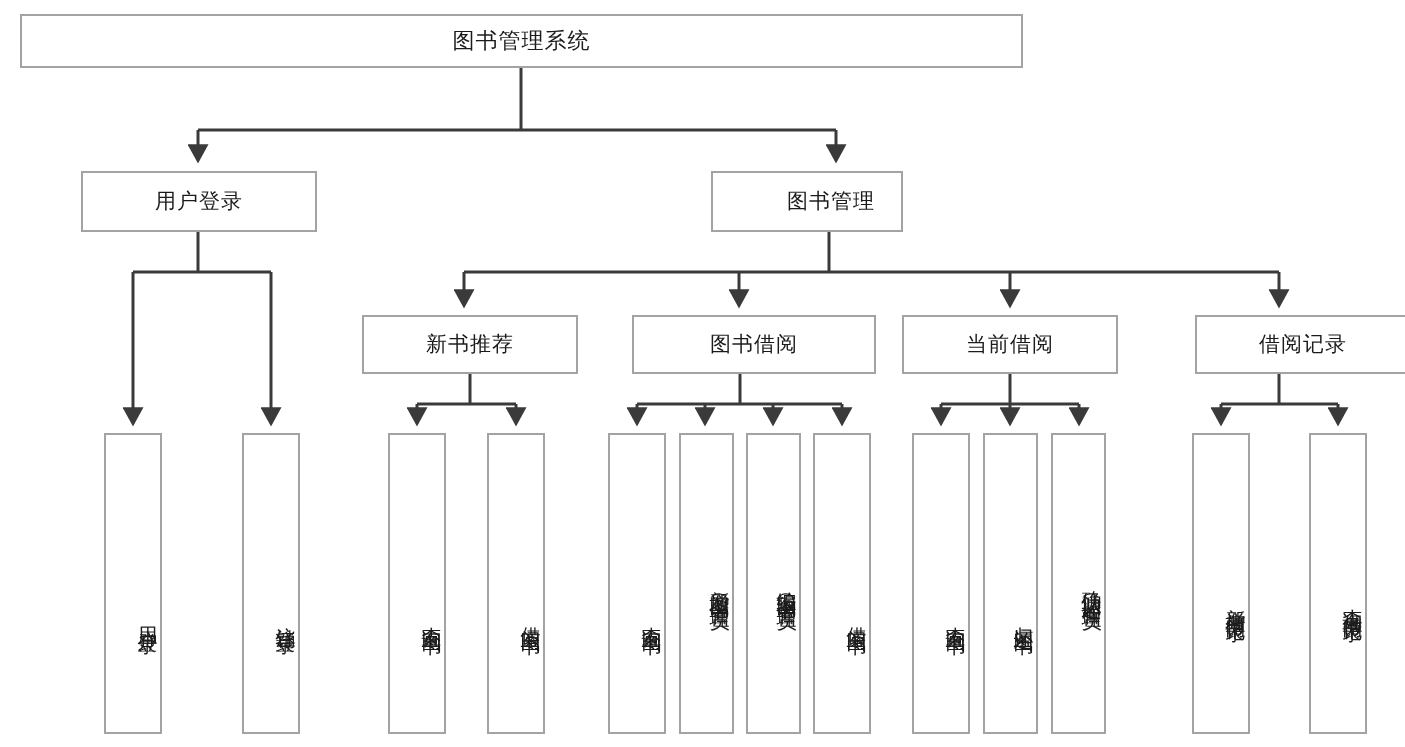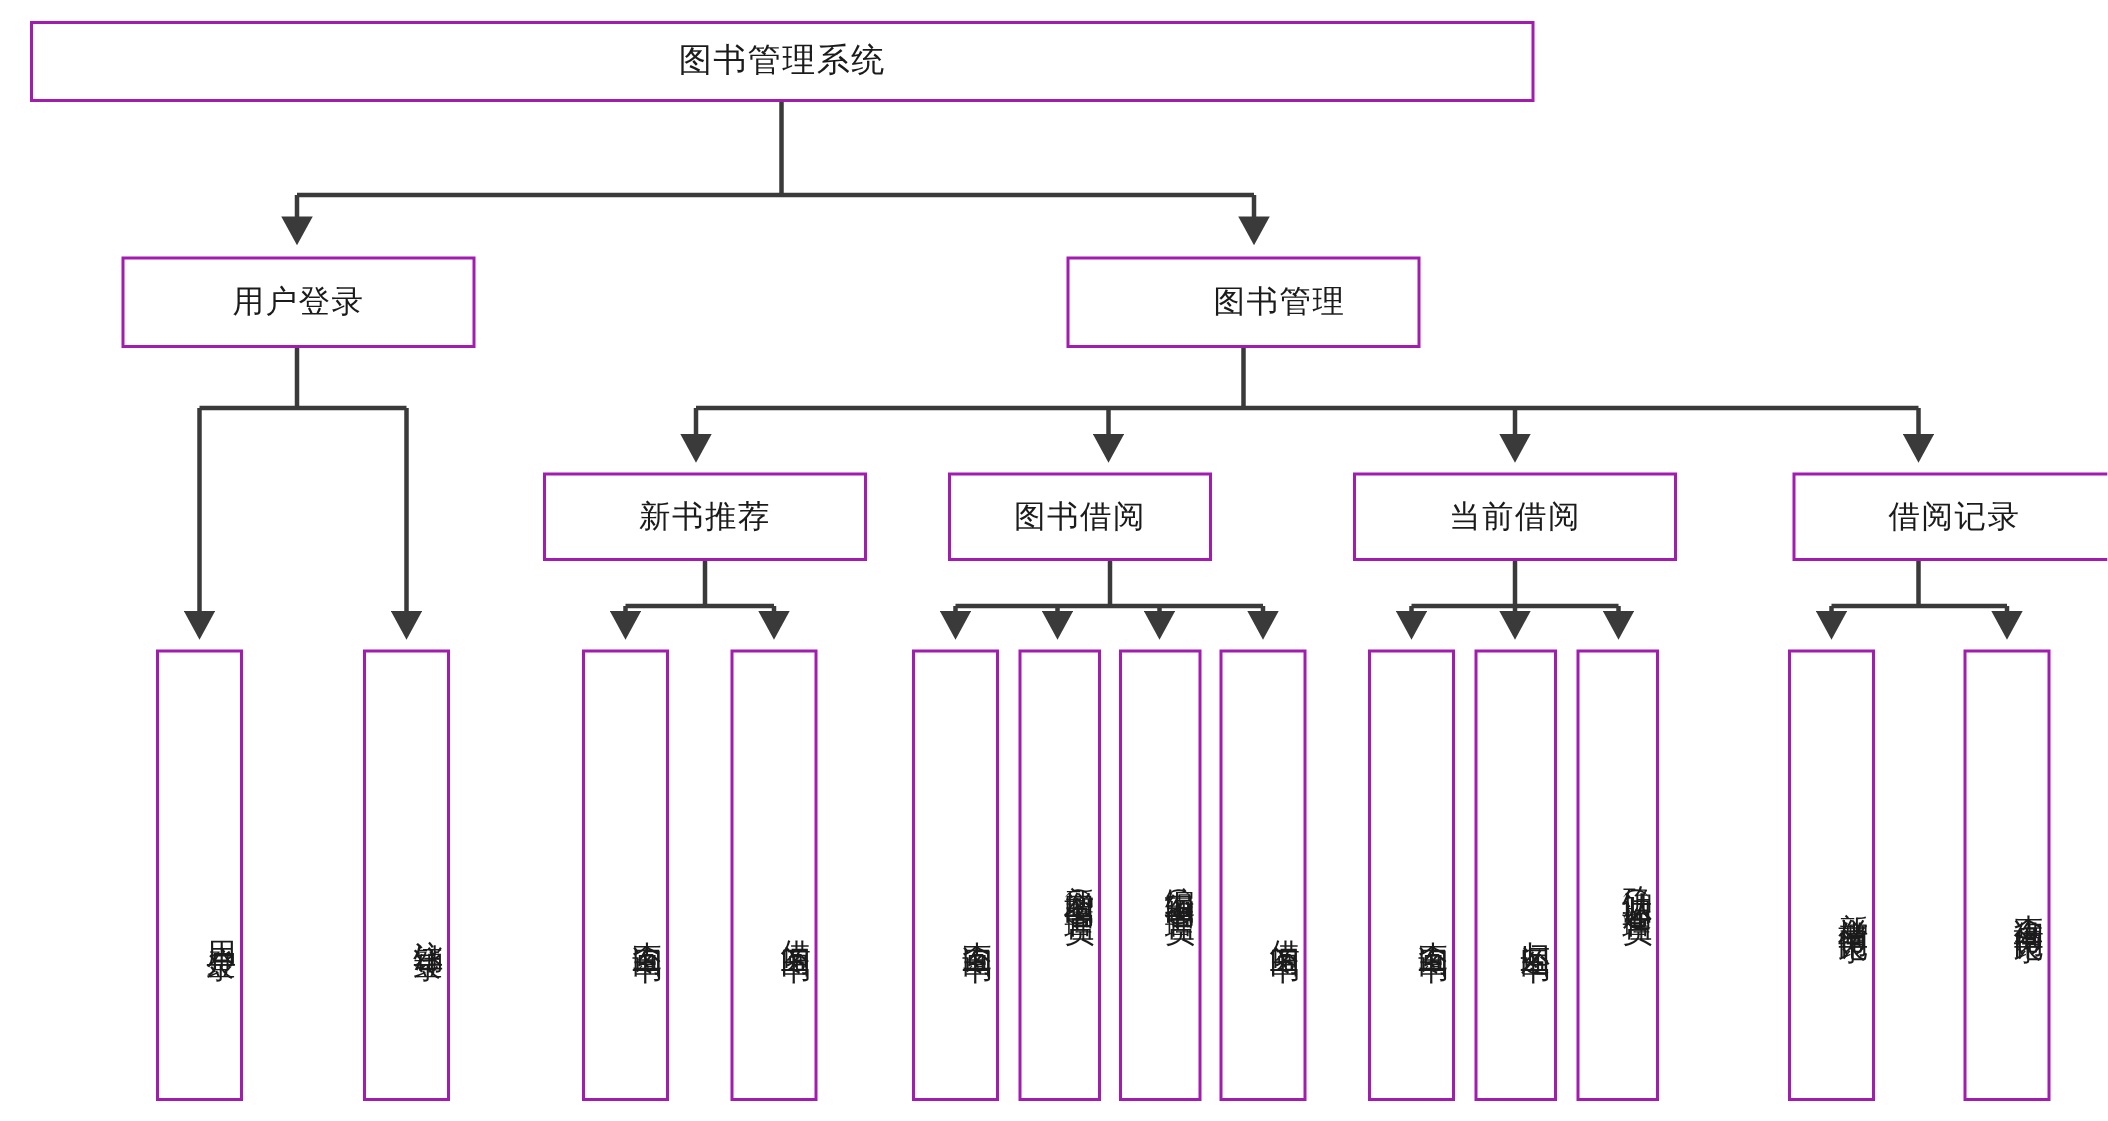--- a/index.html
+++ b/index.html
@@ -23,21 +23,21 @@
     left: 0;
     top: 0;
     width: 1405px;
     height: 747px;
     pointer-events: none;
   }
   .node {
     position: absolute;
     box-sizing: border-box;
     background: #ffffff;
-    border: 2px solid #a21caf;
+    border: 2px solid #a3a3a3;
     display: flex;
     align-items: center;
     justify-content: center;
     color: #1b1b1b;
     z-index: 2;
   }
   .node-h {
     font-size: 21px;
     letter-spacing: 1px;
     line-height: 1.2;
@@ -129,24 +129,24 @@
       <path d="M 1279 374 L 1279 404"></path>
       <path d="M 1221 404 L 1338 404"></path>
       <path d="M 1221 404 L 1221 423" marker-end="url(#arrow)"></path>
       <path d="M 1338 404 L 1338 423" marker-end="url(#arrow)"></path>
     </g>
   </svg>
 
   <div class="node node-h node-root" style="left:20px; top:14px; width:1003px; height:54px;">图书管理系统</div>
 
   <div class="node node-h" style="left:81px; top:171px; width:236px; height:61px;">用户登录</div>
-  <div class="node node-h" style="left:711px; top:171px; width:236px; height:61px;padding-left:48px;">图书管理</div>
+  <div class="node node-h" style="left:711px; top:171px; width:192px; height:61px;padding-left:48px;">图书管理</div>
 
   <div class="node node-h" style="left:362px; top:315px; width:216px; height:59px;text-align:right;">新书推荐</div>
-  <div class="node node-h" style="left:632px; top:315px; width:176px; height:59px;">图书借阅</div>
+  <div class="node node-h" style="left:632px; top:315px; width:244px; height:59px;">图书借阅</div>
   <div class="node node-h" style="left:902px; top:315px; width:216px; height:59px;">当前借阅</div>
   <div class="node node-h" style="left:1171px; top:315px; width:216px; height:59px;margin-left:24px;">借阅记录</div>
 
   <div class="node node-leaf leaf-mid" style="left:104px; top:433px; width:58px; height:301px;">
     <span>用户登录</span>
   </div>
   <div class="node node-leaf leaf-mid" style="left:242px; top:433px; width:58px; height:301px;">
     <span>注销登录</span>
   </div>
 

